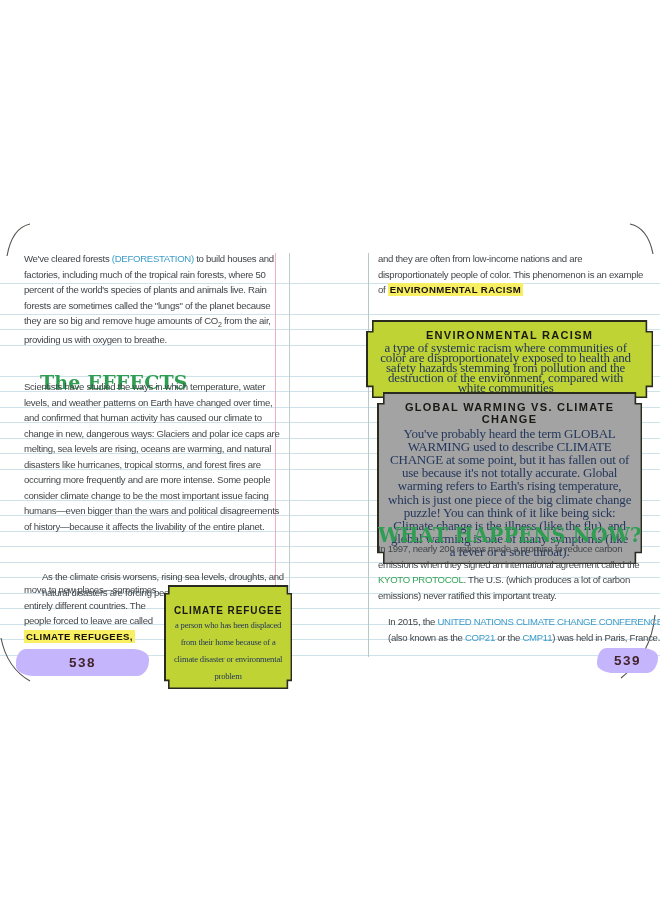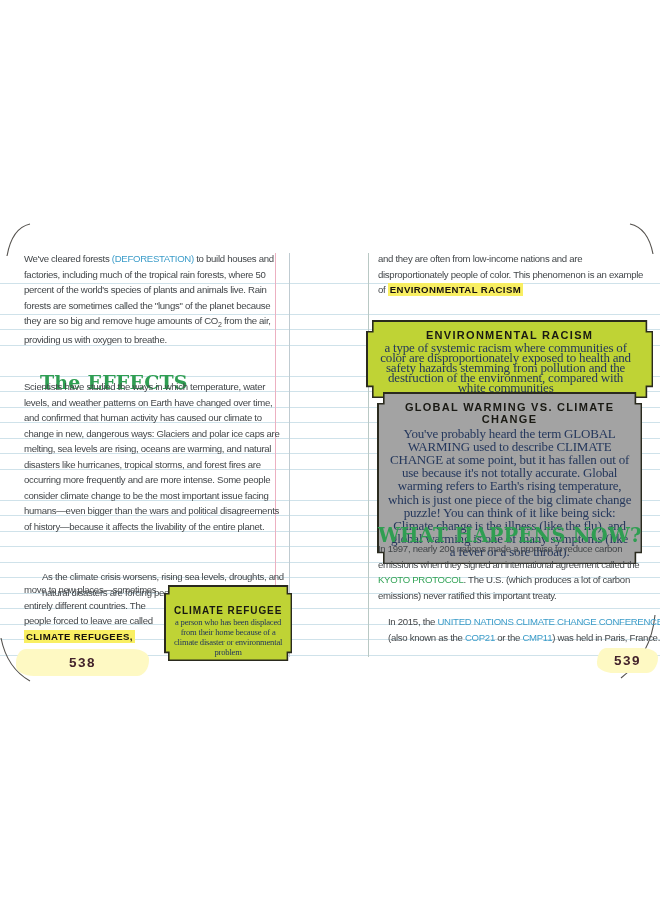--- a/index.html
+++ b/index.html
@@ -57,25 +57,25 @@
   .ticket-title{
     font-family:"Liberation Sans", sans-serif;font-weight:700;color:#191913;
     letter-spacing:1.3px;font-size:11px;padding-top:7px;
   }
   .ticket-body{
     font-family:"Liberation Serif", serif;color:#24375c;
     font-size:13px;line-height:10px;letter-spacing:-0.2px;padding:2px 15px 4px 7px;
   }
   .blue .ticket-body{font-size:13px;line-height:13.2px;padding:2px 9px 4px 9px;}
   .refugee .ticket-title{font-size:10px;letter-spacing:0.9px;padding-top:18px;}
-  .refugee .ticket-body{font-size:8.6px;line-height:10px;padding:1px 5px 3px 5px;}
+  .refugee .ticket-body{font-size:8.6px;line-height:17px;padding:1px 5px 3px 5px;}
 
   
   .badge{
-    position:absolute;background:#fef9c3;display:flex;align-items:center;justify-content:center;
+    position:absolute;background:#c4b5fd;display:flex;align-items:center;justify-content:center;
     font-weight:700;color:#43232b;font-size:13.5px;letter-spacing:1.5px;
     border-radius:10px 16px 12px 18px / 14px 10px 16px 10px;
   }
 </style>
 </head>
 <body>
 
 <div class="spread">
 
   <div class="rules"></div>

